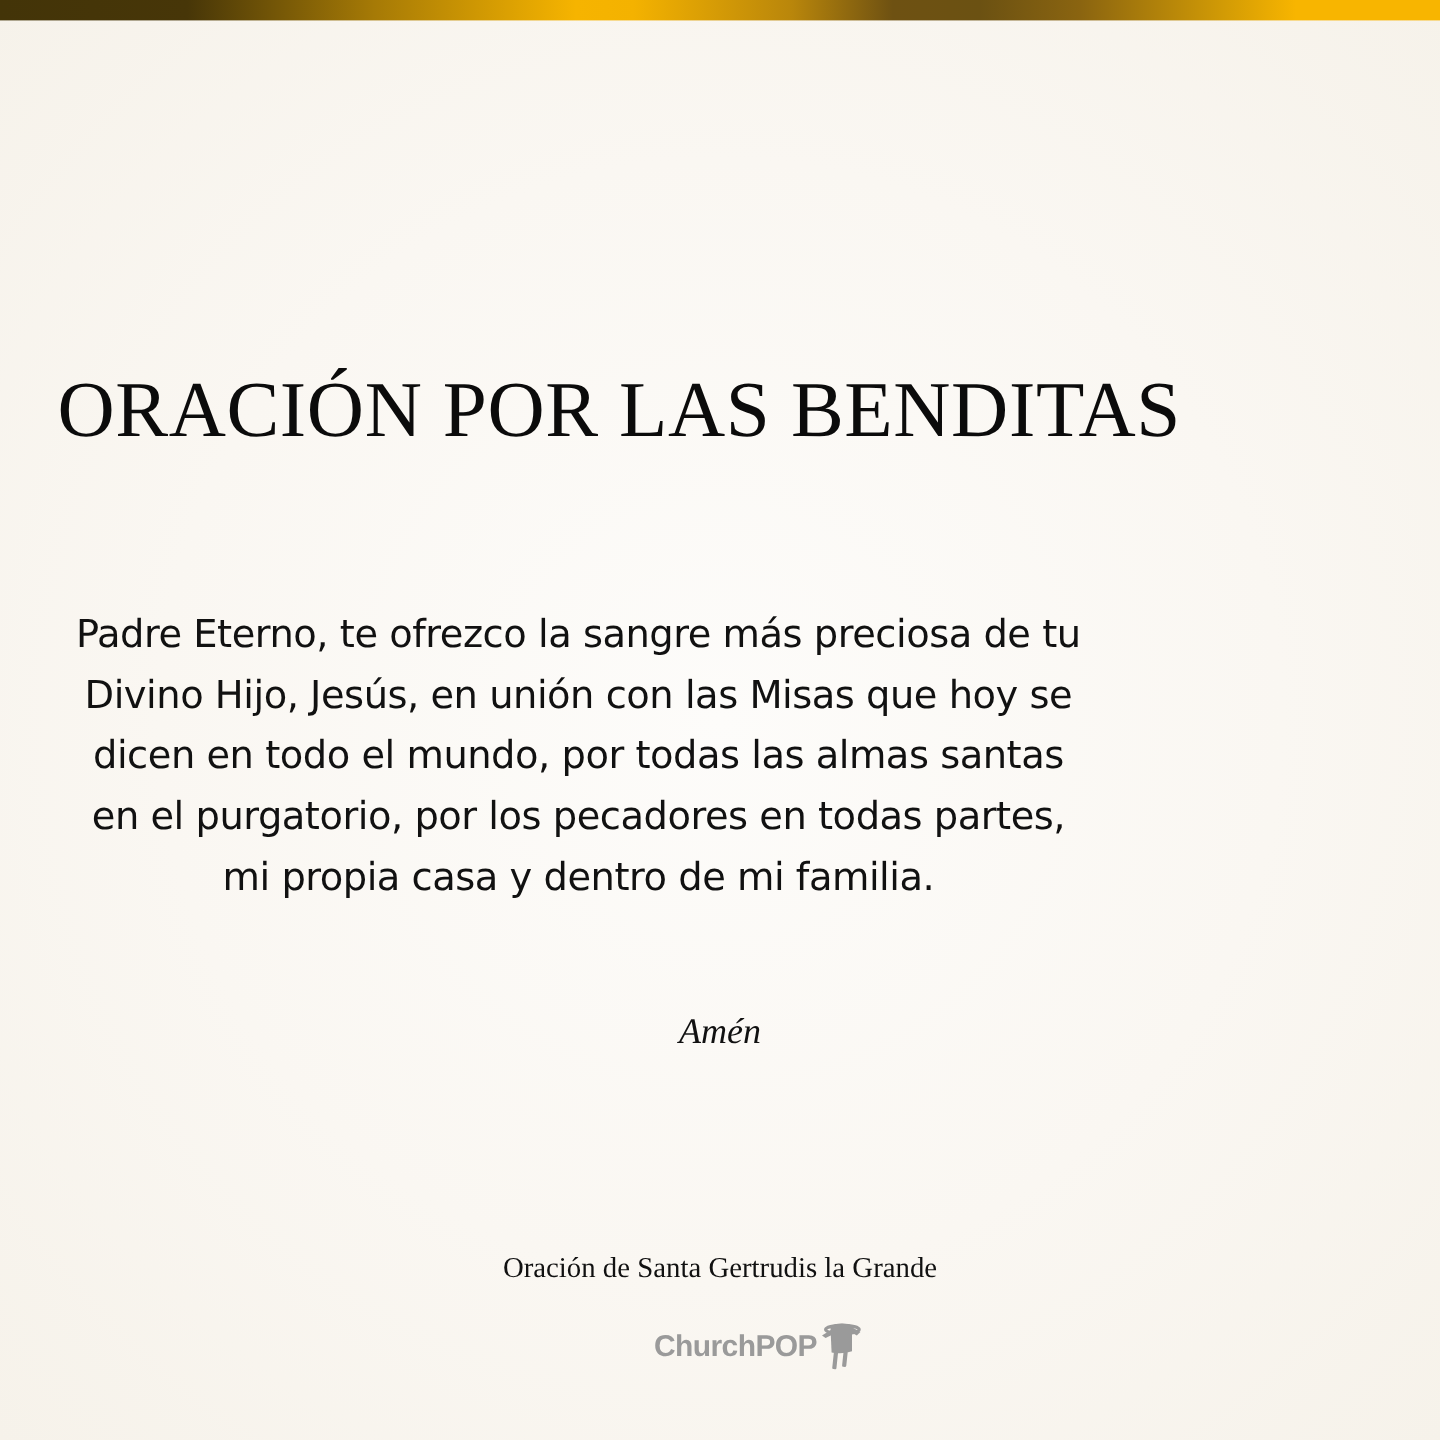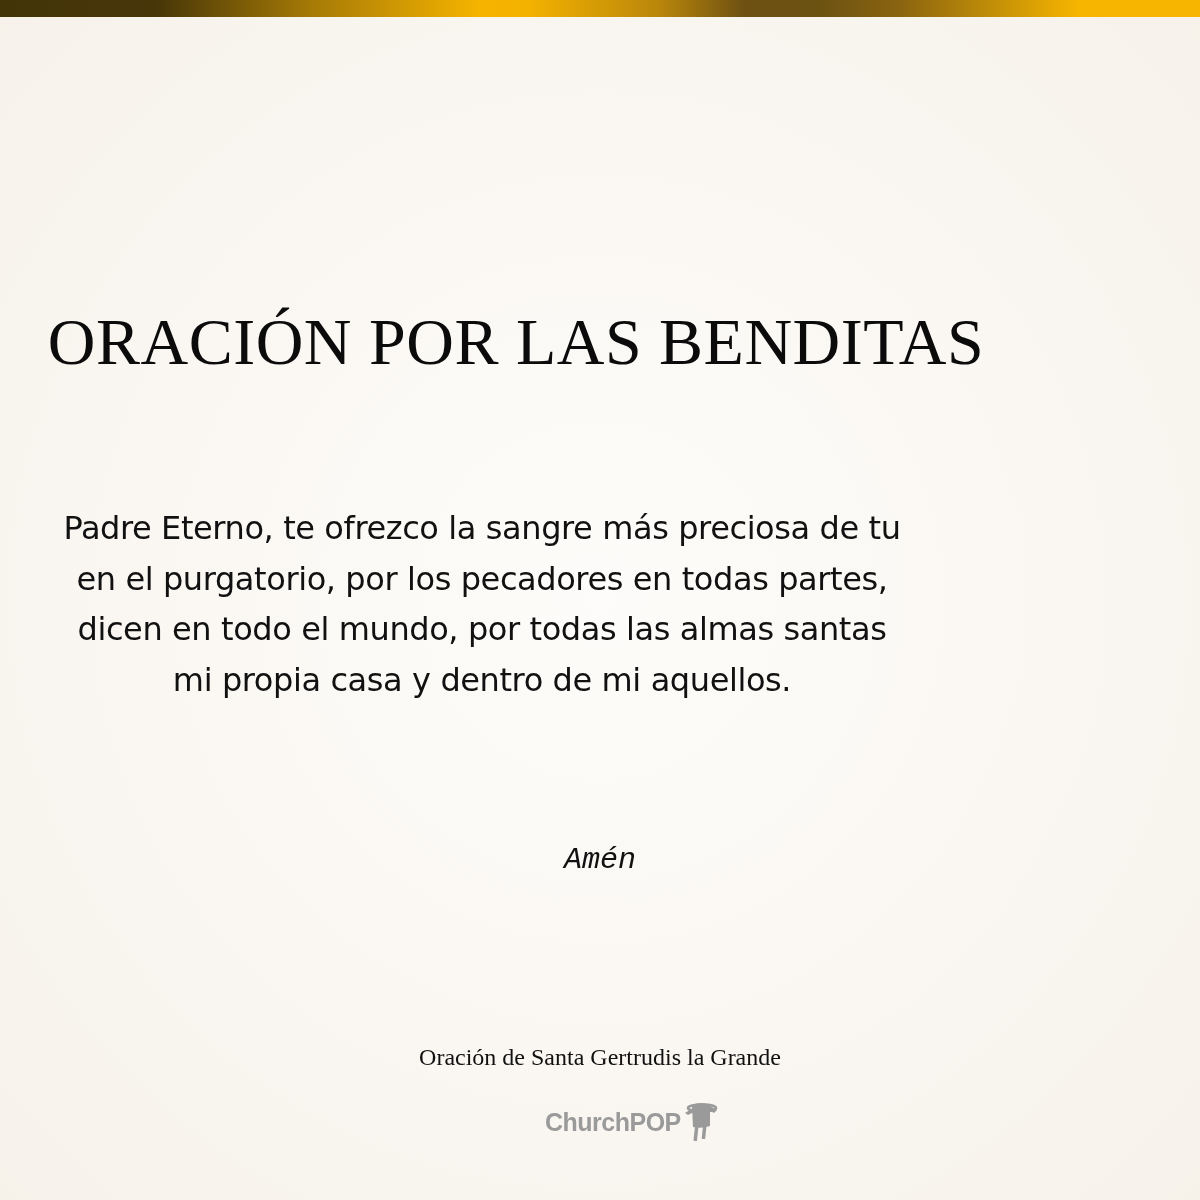--- a/index.html
+++ b/index.html
@@ -20,21 +20,21 @@
   .title span { display: block; }
   .body-text {
     position: absolute; left: 0; top: 503px; width: 964px; text-align: center;
     font-family: "DejaVu Sans", "Liberation Sans", sans-serif;
     font-size: 32px; line-height: 50.7px; color: #111; letter-spacing: -0.4px;
     margin: 0;
   }
   .body-text span { display: block; white-space: nowrap; }
   .amen {
     position: absolute; left: 0; top: 843px; width: 1200px; text-align: center;
-    font-family: Liberation Mono, monospace; font-style: italic;
+    font-family: Liberation Serif, serif; font-style: italic;
     font-size: 30px; color: #111;
   }
   .attribution {
     position: absolute; left: 0; top: 1044px; width: 1200px; text-align: center;
     font-family: "Liberation Serif", "DejaVu Serif", serif;
     font-size: 24px; color: #111;
   }
   .logo {
     position: absolute; left: 525px; top: 1100px; height: 44px;
     display: flex; align-items: center;
@@ -49,23 +49,24 @@
 <body>
 
 <div class="top-bar"></div>
 
 <h1 class="title">
   <span>ORACIÓN POR LAS BENDITAS</span>
 </h1>
 
 <p class="body-text">
   <span>Padre Eterno, te ofrezco la sangre más preciosa de tu</span>
+  <span>Divino Hijo, Jesús, en unión con las Misas que hoy se</span>
+  <span>dicen en todo el mundo, por todas las almas santas</span>
   <span>en el purgatorio, por los pecadores en todas partes,</span>
-  <span>dicen en todo el mundo, por todas las almas santas</span>
-  <span>mi propia casa y dentro de mi aquellos.</span>
+  <span>mi propia casa y dentro de mi familia.</span>
 </p>
 
 <div class="amen">Amén</div>
 
 <div class="attribution">Oración de Santa Gertrudis la Grande</div>
 
 <div class="logo">
   <span class="logo-text">ChurchPOP</span>
   <svg class="logo-icon" viewBox="0 0 38 44">
 

